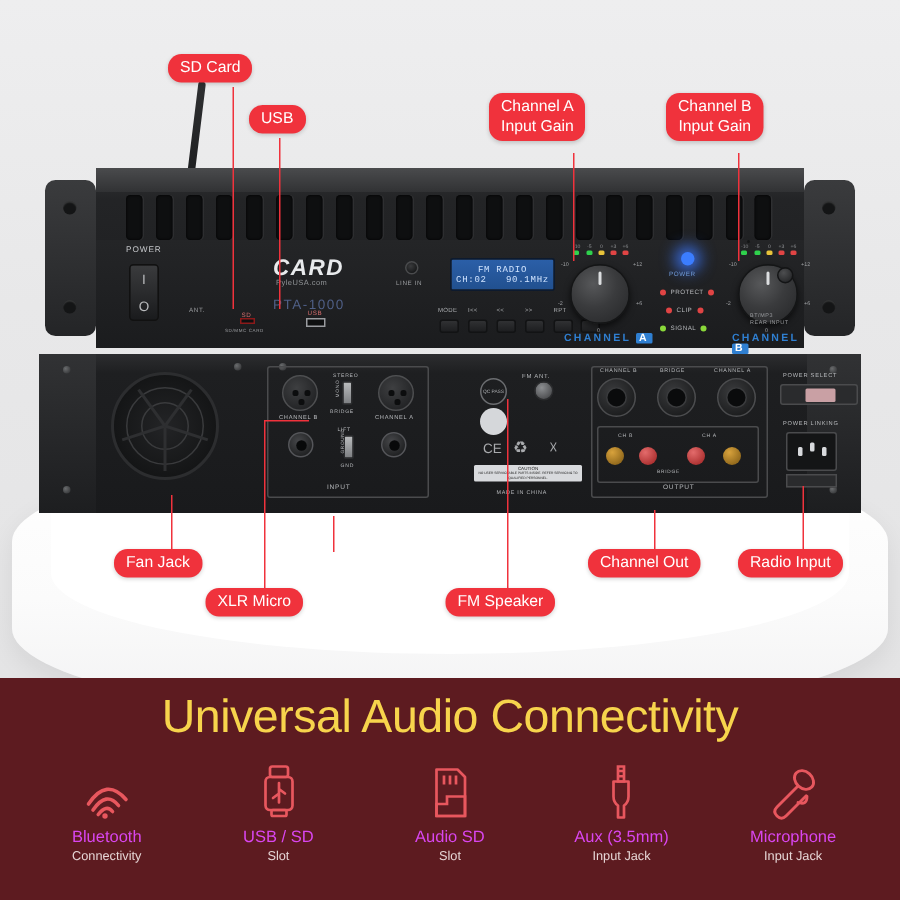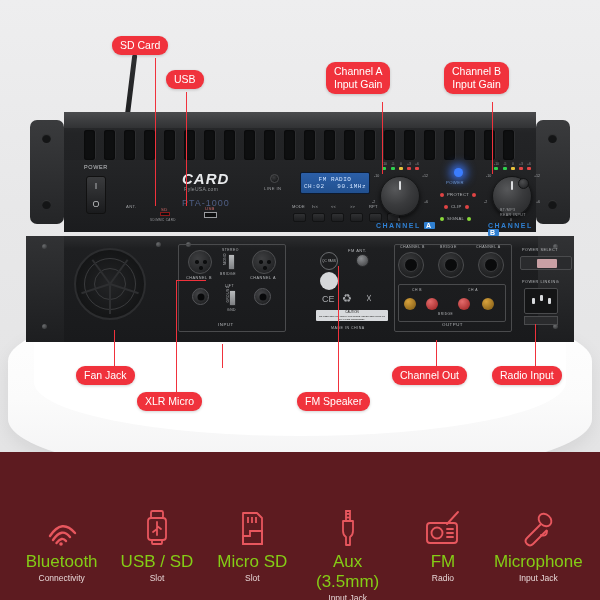--- a/index.html
+++ b/index.html
@@ -166,21 +166,21 @@
 
   
   .banner { position:absolute; left:0; top:452px; width:600px; height:148px;
             background:#5d1b20; }
   .banner-title { position:absolute; top:8px; width:100%; text-align:center;
                   color:#f7d44c; font-size:31px; letter-spacing:-.3px; }
   .features { position:absolute; left:0; top:56px; width:600px; height:88px;
               display:flex; justify-content:space-around; align-items:flex-start; padding:0 14px; }
   .feature { width:92px; display:flex; flex-direction:column; align-items:center; }
   .feature .ic { height:40px; display:flex; align-items:center; justify-content:center; }
-  .feature .f-l1 { color:#84cc16; font-size:17px; margin-top:4px; text-align:center; }
+  .feature .f-l1 { color:#d946ef; font-size:11px; margin-top:4px; text-align:center; }
   .feature .f-l2 { color:#e6d6d6; font-size:8.5px; margin-top:1px; text-align:center; }
 </style>
 </head>
 <body>
 
 <div class="page">
 
   <div class="photo">
     <div class="pedestal"></div>
     <div class="pedestal2"></div>
@@ -509,20 +509,21 @@
     <div class="callout" style="left:297px; top:392px;">FM Speaker</div>
 
     <div class="leader" style="left:436px; top:340px; height:28px;"></div>
     <div class="callout" style="left:392px; top:366px;">Channel Out</div>
 
     <div class="leader" style="left:535px; top:324px; height:44px;"></div>
     <div class="callout" style="left:492px; top:366px;">Radio Input</div>
   </div>
 
   <div class="banner">
+    <div class="banner-title">Universal Audio Connectivity</div>
 
     <div class="features">
 
       <div class="feature">
         <div class="ic">
           <svg width="40" height="36" viewBox="0 0 40 36">
             <g fill="none" stroke="#e8575e" stroke-width="2.4" stroke-linecap="round">
               <path d="M8 26 Q20 8 33 23"></path>
               <path d="M11 30 Q20 17 28 27"></path>
               <path d="M14.5 33 Q20 26 24 31"></path>
@@ -554,55 +555,39 @@
           <svg width="32" height="38" viewBox="0 0 32 38">
             <g fill="none" stroke="#e8575e" stroke-width="1.8">
               <path d="M7 4 h14 l5 5 v26 h-19 z" stroke-linejoin="round"></path>
               <line x1="12" y1="8" x2="12" y2="14"></line>
               <line x1="16" y1="8" x2="16" y2="14"></line>
               <line x1="20" y1="8" x2="20" y2="14"></line>
               <path d="M14 22 h12 v13 h-19 v-8 h7 z"></path>
             </g>
           </svg>
         </div>
-        <div class="f-l1">Micro SD</div>
+        <div class="f-l1">Audio SD</div>
         <div class="f-l2">Slot</div>
       </div>
 
       <div class="feature">
         <div class="ic">
           <svg width="22" height="40" viewBox="0 0 22 40">
             <g fill="none" stroke="#e8575e" stroke-width="1.8">
               <path d="M9 3 h4 v10 h-4 z"></path>
               <line x1="9" y1="6" x2="13" y2="6"></line>
               <line x1="9" y1="9.5" x2="13" y2="9.5"></line>
               <path d="M6 13 h10 v10 q0 4 -3 6 v8 h-4 v-8 q-3 -2 -3 -6 z" stroke-linejoin="round"></path>
             </g>
           </svg>
         </div>
         <div class="f-l1">Aux (3.5mm)</div>
         <div class="f-l2">Input Jack</div>
       </div>
 
-      <div class="feature">
-        <div class="ic">
-          <svg width="42" height="36" viewBox="0 0 42 36">
-            <g fill="none" stroke="#e8575e" stroke-width="1.9" stroke-linecap="round">
-              <line x1="25" y1="14" x2="36" y2="2"></line>
-              <rect x="5" y="13" width="30" height="20" rx="3"></rect>
-              <circle cx="15" cy="23" r="5.5"></circle>
-              <line x1="25" y1="19" x2="31" y2="19"></line>
-              <line x1="25" y1="23" x2="31" y2="23"></line>
-              <line x1="25" y1="27" x2="31" y2="27"></line>
-            </g>
-          </svg>
-        </div>
-        <div class="f-l1">FM</div>
-        <div class="f-l2">Radio</div>
-      </div>
 
       <div class="feature">
         <div class="ic">
           <svg width="38" height="38" viewBox="0 0 38 38">
             <g fill="none" stroke="#e8575e" stroke-width="1.9" stroke-linecap="round">
               <ellipse cx="26" cy="11" rx="7" ry="5.5" transform="rotate(42 26 11)"></ellipse>
               <path d="M21.5 15.5 L8 29 q-3 3 0 6 q3 3 6 0 L27.5 21.5" stroke-linejoin="round"></path>
               <path d="M22 26 q6 2 6 -4"></path>
             </g>
           </svg>

